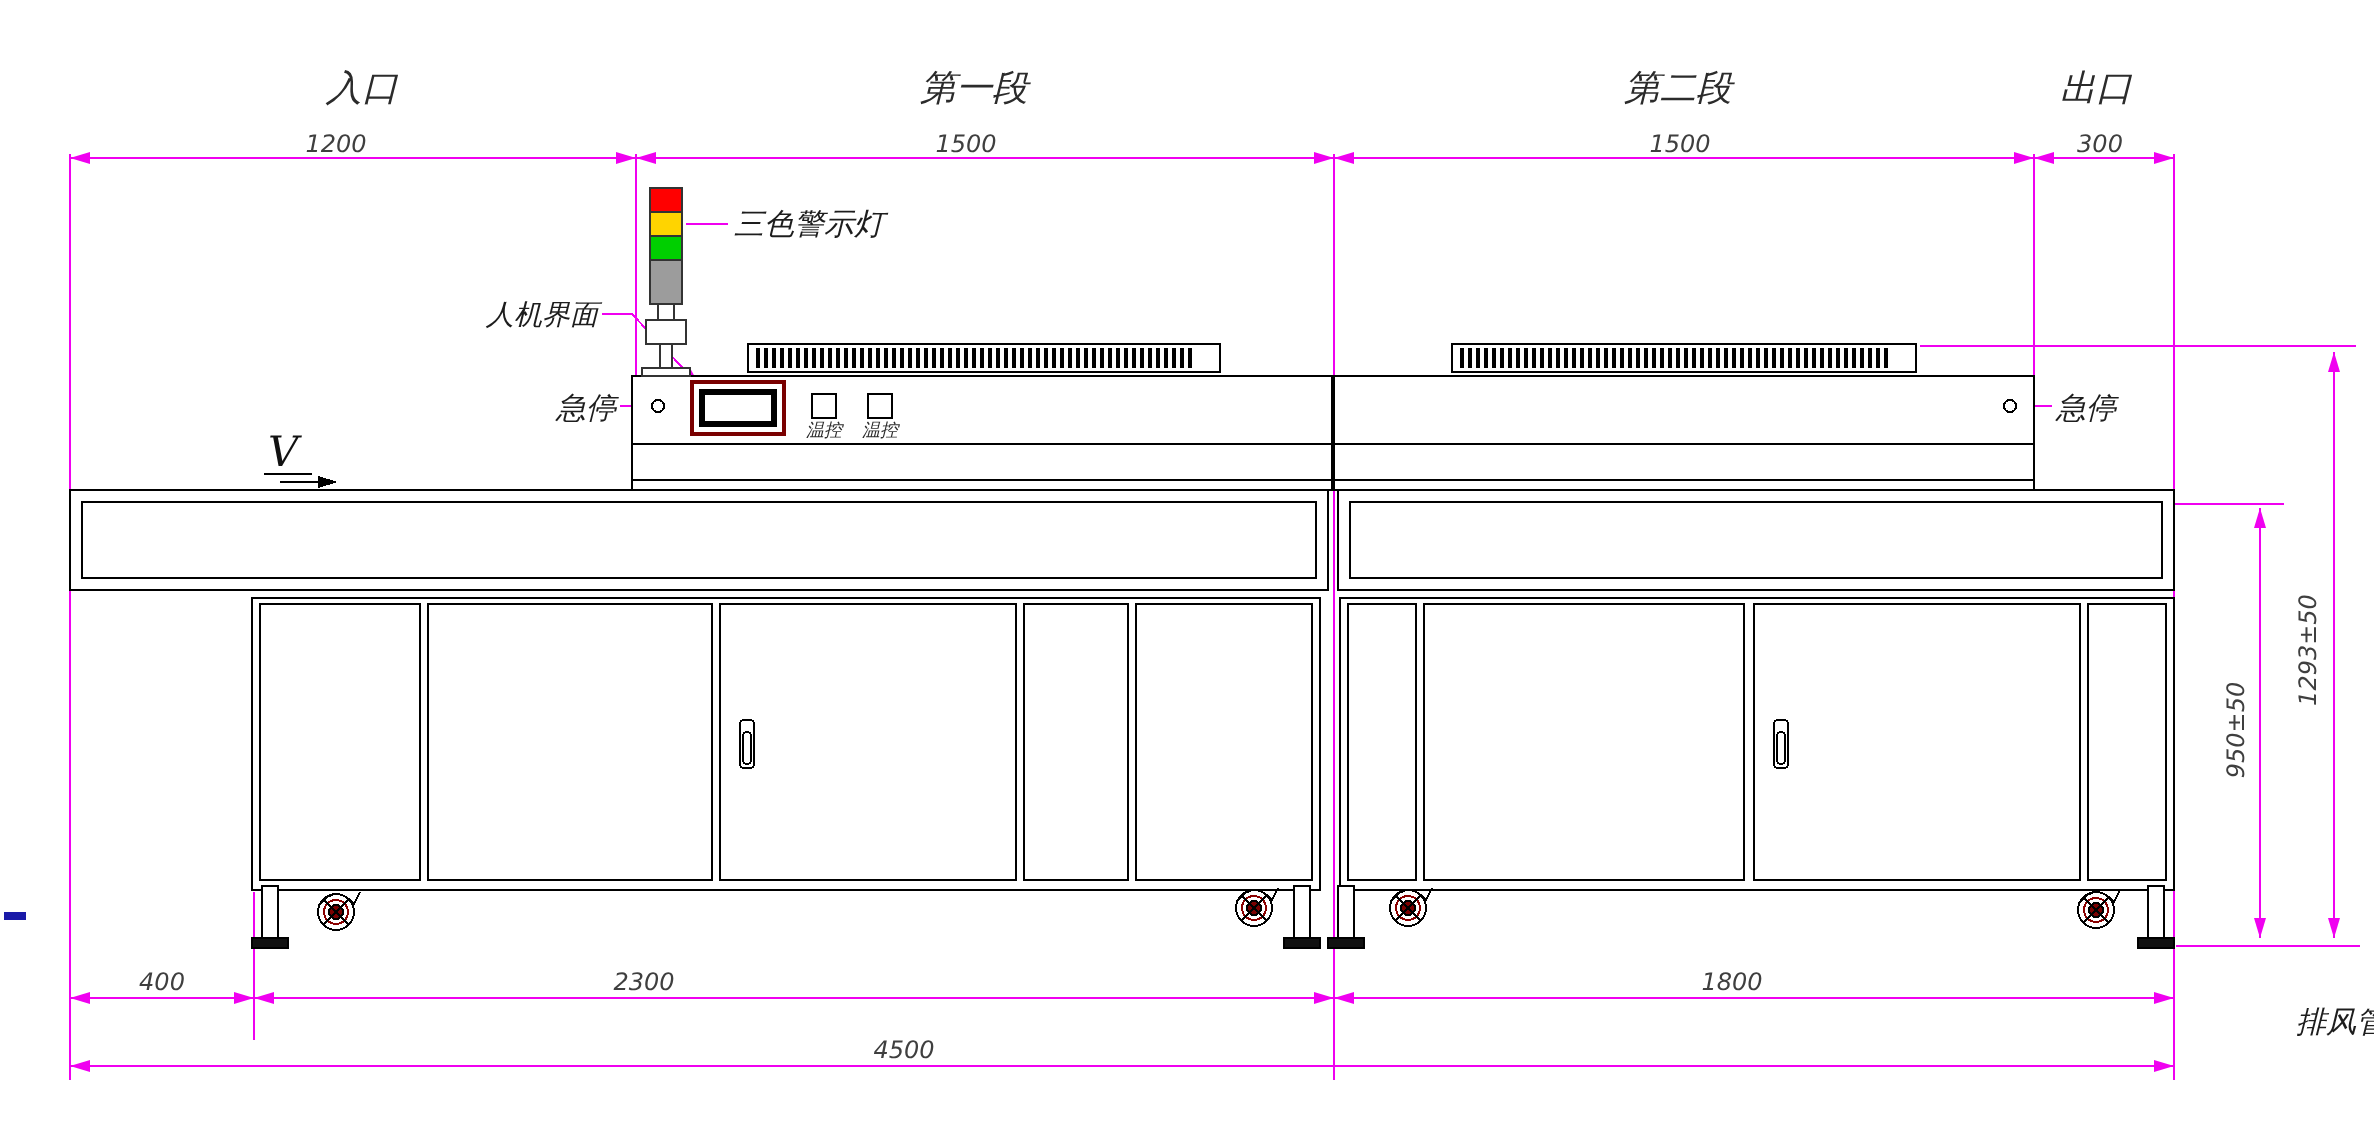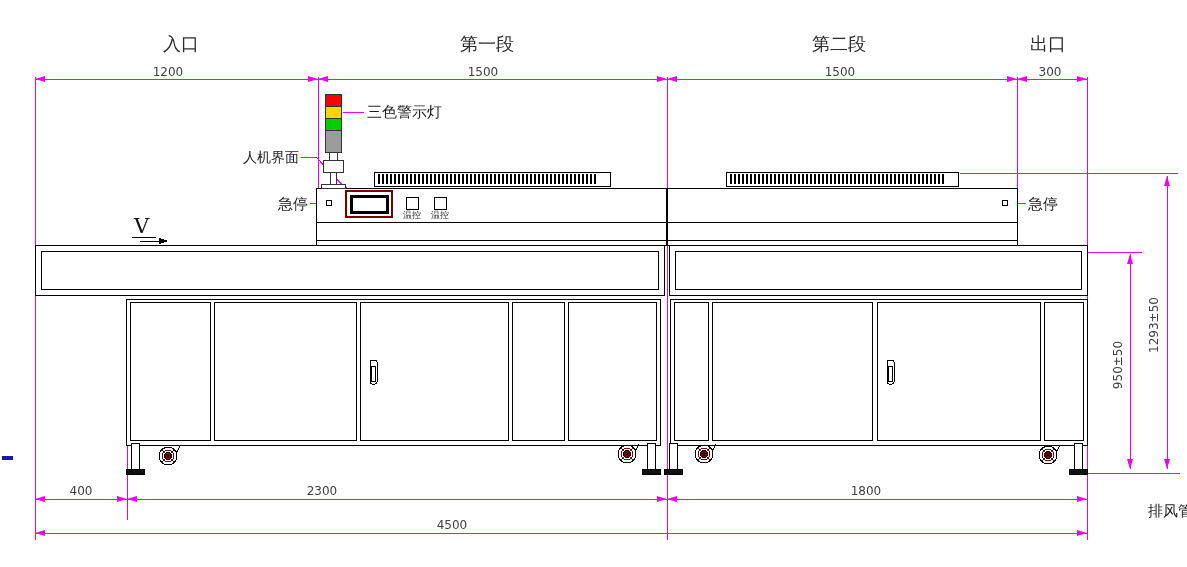--- a/index.html
+++ b/index.html
@@ -1,17 +1,17 @@
 <!DOCTYPE html>
 <html><head>
 <meta charset="utf-8">
 <style>
   html,body{margin:0;padding:0;background:#fff;}
   .canvas{position:relative;width:1187px;height:567px;background:#ffffff;overflow:hidden;
-          font-family:"DejaVu Sans","Liberation Sans",sans-serif;}
+          font-family:"DejaVu Sans","Liberation Sans",sans-serif;font-style:italic;}
   svg{position:absolute;left:0;top:0;overflow:hidden;}
   .dim line,.dim polyline{stroke:#f000f0;stroke-width:1;fill:none;shape-rendering:crispEdges;}
   .dim polygon{fill:#f000f0;stroke:none;}
   .mk{stroke:#000;stroke-width:1;fill:none;shape-rendering:crispEdges;}
   .wf{fill:#ffffff;}
   text{font-family:"DejaVu Sans","Liberation Sans",sans-serif;fill:#2e2e2e;}
   .dimtxt{font-size:12px;fill:#3f3f3f;}
   .sectxt{font-size:18px;fill:#2b2b2b;}
   .calltxt{font-size:15px;fill:#1d1d1d;}
   .smalltxt{font-size:9px;fill:#2b2b2b;}

